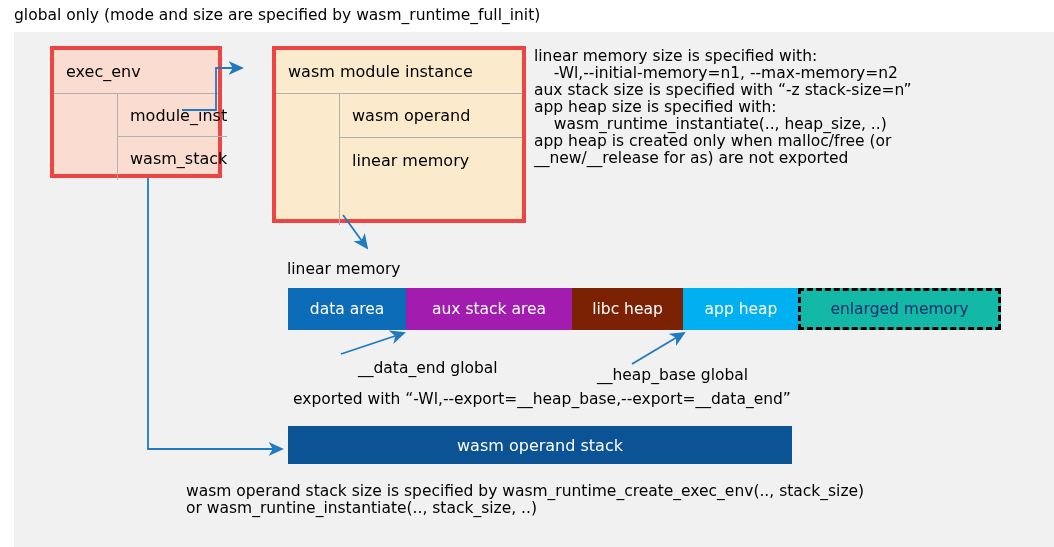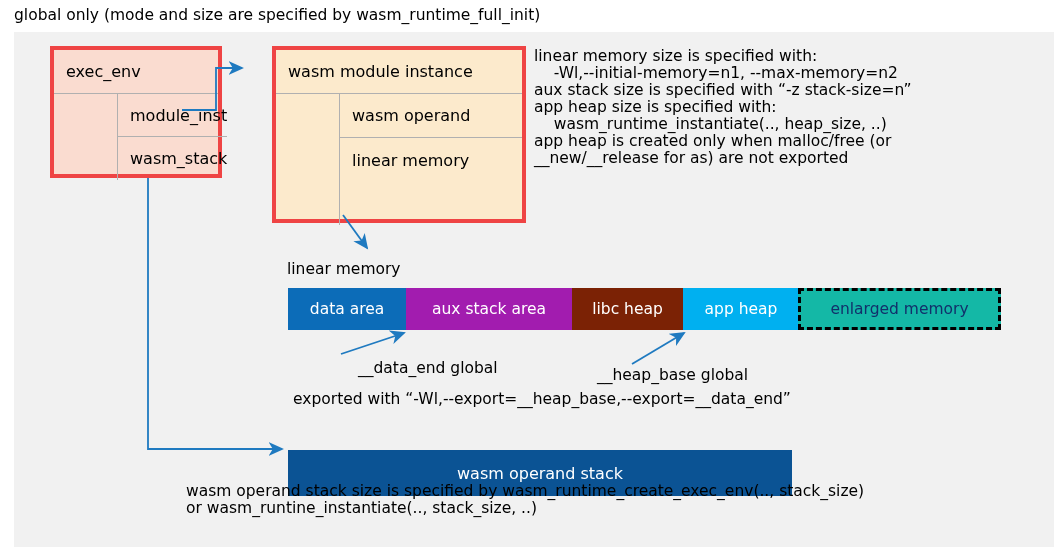--- a/index.html
+++ b/index.html
@@ -168,23 +168,23 @@
     color: #000;
   }
   #data-end-label   { left: 318px; top: 357px; margin-left: 40px; }
   #heap-base-label  { left: 597px; top: 364px; }
   #exported-label   { left: 293px; top: 388px; }
 
   
   #operand-stack {
     position: absolute;
     left: 288px;
-    top: 450px;
+    top: 426px;
     width: 504px;
-    height: 46px;
+    height: 38px;
     background: #0b5394;
     display: flex;
     align-items: center;
     justify-content: center;
     color: #ffffff;
     font-size: 16px;
     white-space: nowrap;
   }
 
   

